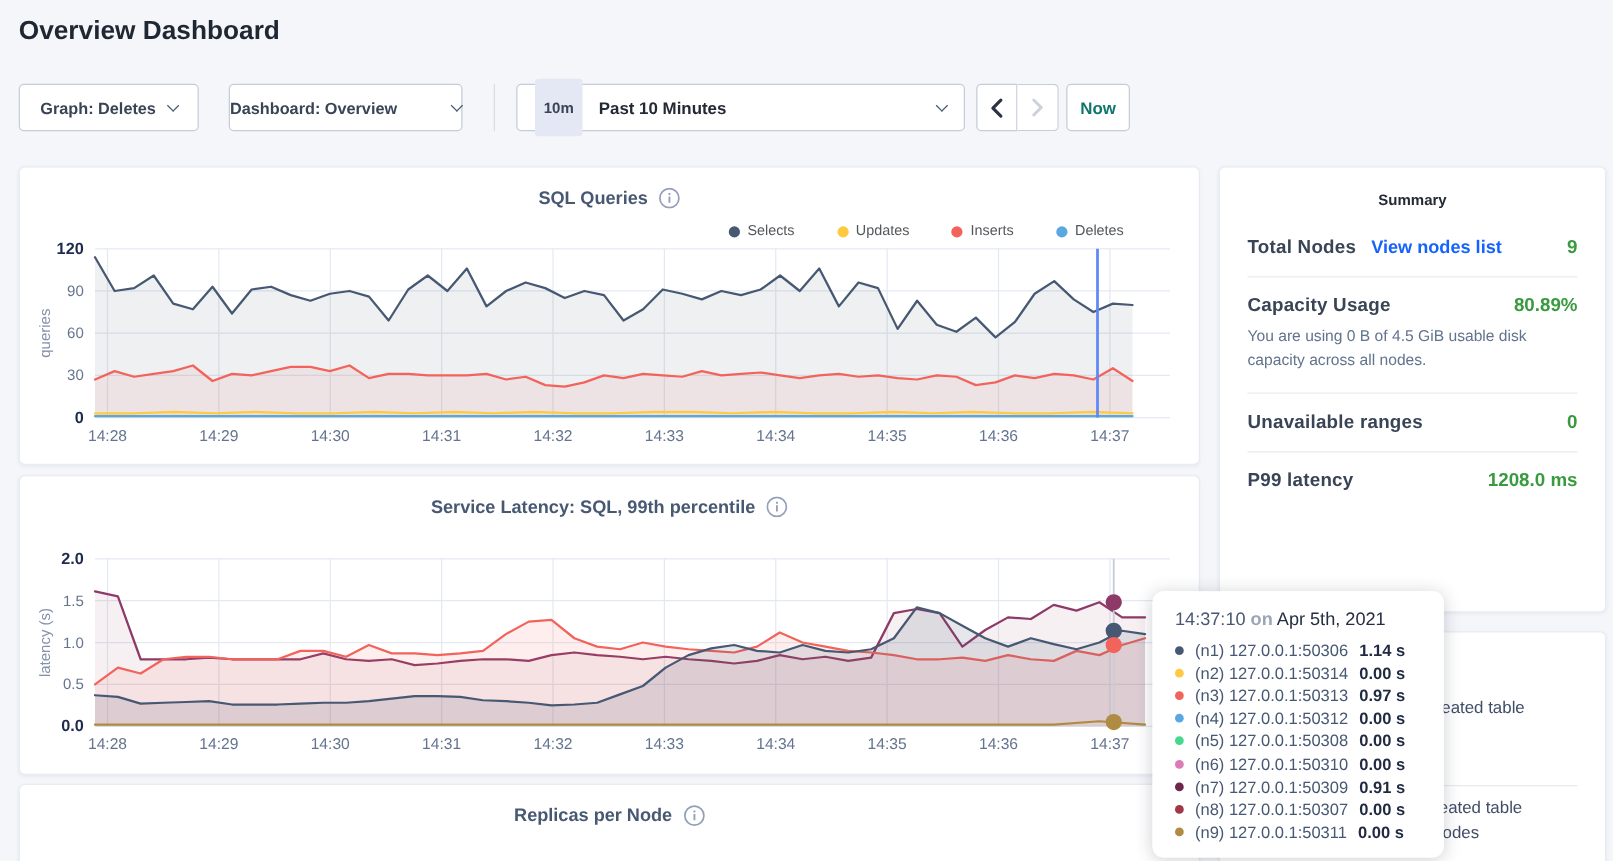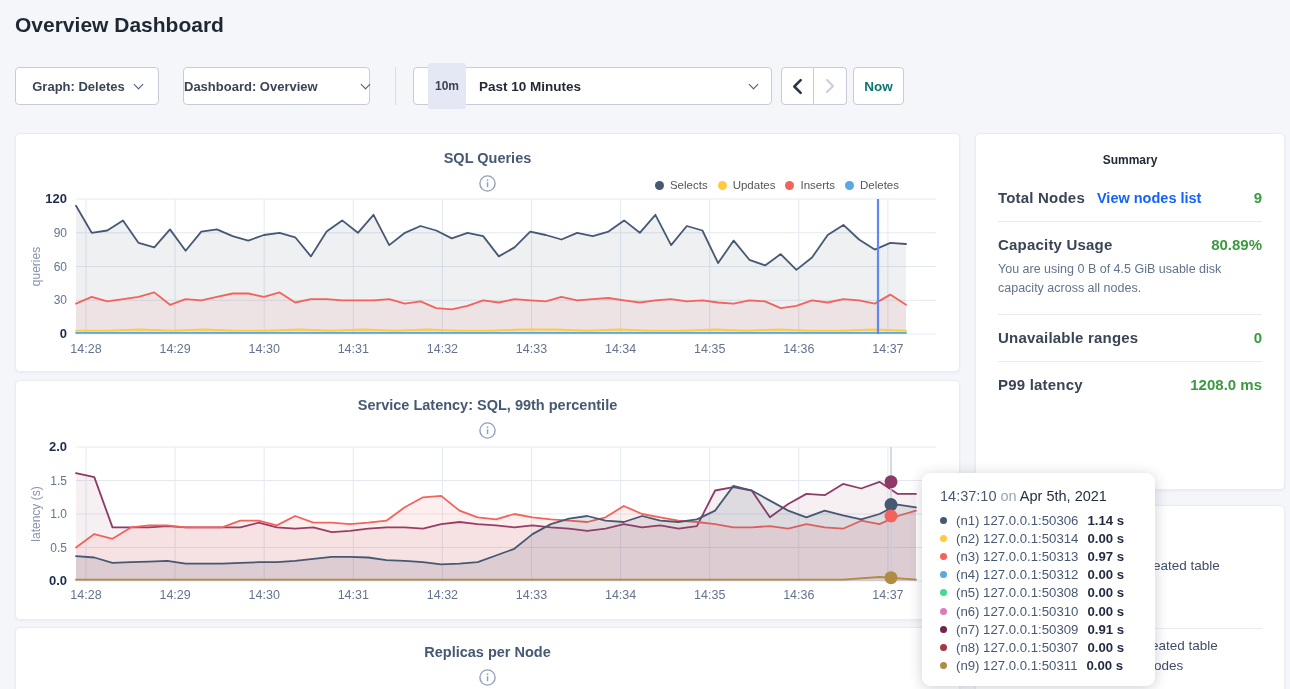--- a/index.html
+++ b/index.html
@@ -28,25 +28,25 @@
 
   
   .card { position:absolute; background:#fff; border:1px solid #e9ecf2; border-radius:5px;
           box-shadow:0 1px 3px rgba(40,50,70,0.06); }
   .card-c1 { left:15px; top:133px; width:945px; height:239px; }
   .card-c2 { left:15px; top:380px; width:945px; height:240px; }
   .card-c3 { left:15px; top:627px; width:945px; height:70px; }
   .card-summary { left:975px; top:133px; width:310px; height:357px; }
   .card-events  { left:975px; top:505px; width:310px; height:192px; }
 
-  .chart-title-row { position:absolute; left:0; right:0; top:16px; display:flex; justify-content:center; align-items:center; gap:9px;flex-direction:column; }
+  .chart-title-row { position:absolute; left:0; right:0; top:16px; display:flex; justify-content:center; align-items:center; gap:9px; }
   .chart-title { font-size:14.5px; font-weight:700; color:#475872; }
   .info-ic { width:17px; height:17px; flex:0 0 auto; cursor:pointer; }
 
-  .legend { position:absolute; top:45px; right:60px; display:flex; gap:10px; align-items:center; }
+  .legend { position:absolute; top:45px; right:60px; display:flex; gap:34px; align-items:center; }
   .lg-item { display:flex; align-items:center; gap:6px; font-size:11.5px; color:#53565a; cursor:pointer; }
   .lg-dot { width:9px; height:9px; border-radius:50%; display:inline-block; }
 
   .chart-svg { position:absolute; left:0; }
   #chart1-svg { top:58px; }
   #chart2-svg { top:50px; }
 
   
   .sum-title { text-align:center; font-size:12px; font-weight:700; color:#242a35; padding-top:19px; }
   .sum-body { padding:8px 22px 0 22px; }
@@ -61,21 +61,21 @@
   
   .ev-frag { position:absolute; font-size:13.5px; color:#414d66; white-space:nowrap; }
   .ev-div { position:absolute; left:22px; right:22px; height:1px; background:#e8ebf2; }
 
   
   .tooltip { position:absolute; left:922px; top:473px; width:233px; z-index:50;
              background:rgba(255,255,255,0.98); border-radius:9px;
              box-shadow:0 2px 14px rgba(30,40,60,0.22); padding:15px 14px 11px 18px; }
   .tt-head { font-size:14.5px; margin-bottom:7px; color:#242e42; font-weight:500; }
   .tt-time { color:#475872; }
-  .tt-on { color:#9aa5b8; font-weight:400; }
+  .tt-on { color:#9aa5b8; font-weight:700; }
   .tt-row { display:flex; align-items:center; height:18.2px; font-size:13.2px; color:#475872; }
   .tt-dot { width:7px; height:7px; border-radius:50%; flex:0 0 auto; margin-right:9px; }
   .tt-val { font-weight:700; color:#1f2940; margin-left:9px; }
 </style>
 </head>
 <body>
 
 <h1 class="page-title">Overview Dashboard</h1>
 
 <div class="ctl dd-graph">

